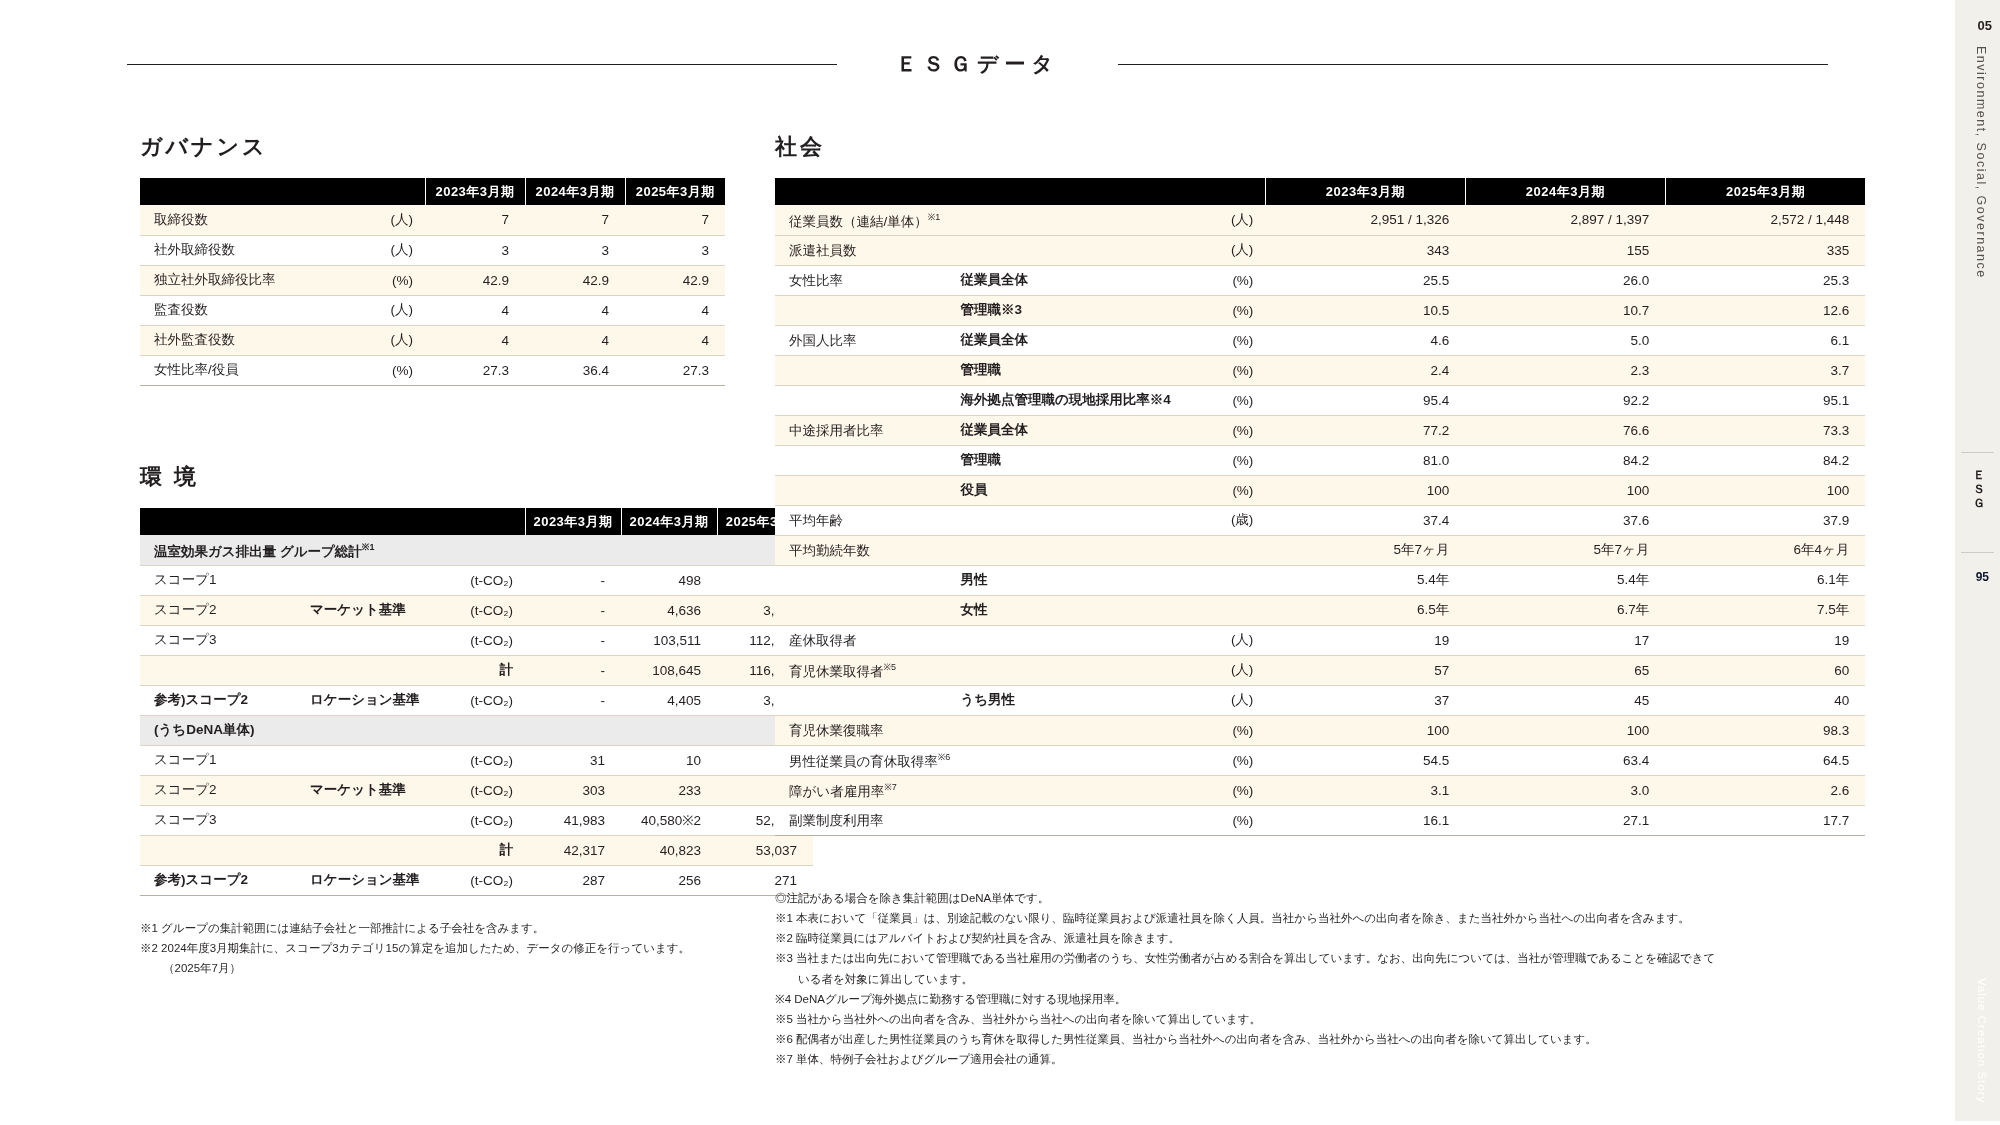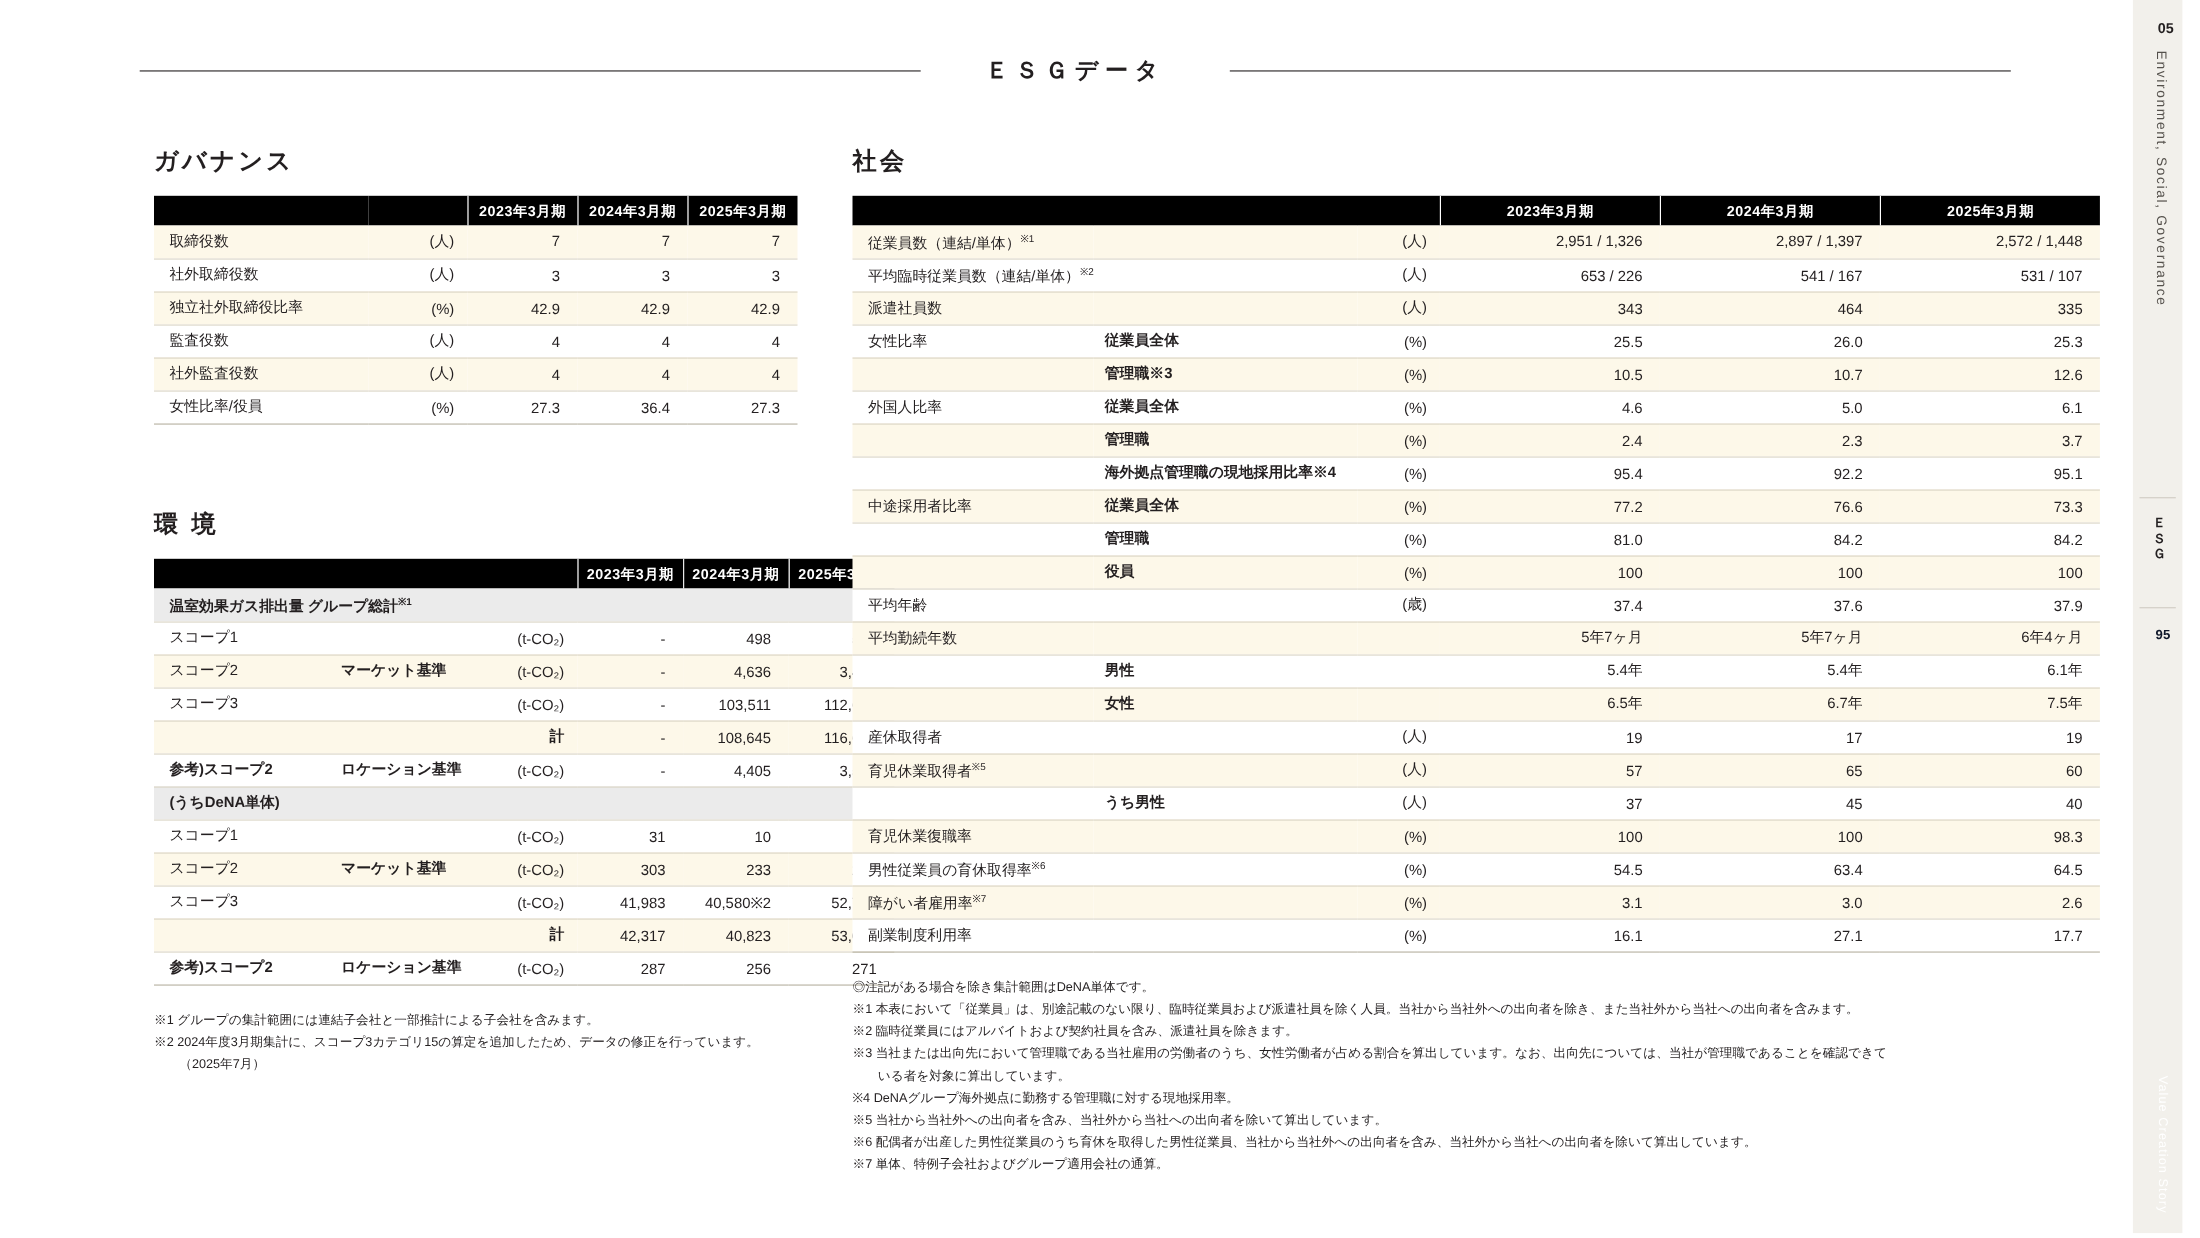--- a/index.html
+++ b/index.html
@@ -67,21 +67,21 @@
 
   .notes {
     position:absolute; font-size:11.5px; line-height:1.75; color:#231f20;
     white-space:nowrap;
   }
   #env-notes { left:140px; top:918px; }
   #soc-notes { left:775px; top:888px; }
 
   
   .rail {
-    position:absolute; right:16px; top:0; width:45px; height:1121px;
+    position:absolute; right:0; top:0; width:45px; height:1121px;
     background:#f2f0eb;
     padding-left:36px;
   }
   .rail-num {
     position:absolute; right:8px; top:18px; font-size:13px; font-weight:bold;
     color:#231f20;
   }
   .rail-vert {
     position:absolute; right:12px; top:46px;
     writing-mode:vertical-rl; font-size:12.5px; letter-spacing:1.5px;
@@ -315,34 +315,26 @@
     <tbody id="soc-body">
 
     <tr class="cream">
           <td class="lbl"><span>従業員数（連結/単体）</span><span class="sup">※1</span></td>
           <td class="lbl2"></td>
           <td class="unit">(人)</td>
           <td class="val">2,951 / 1,326</td>
           <td class="val">2,897 / 1,397</td>
           <td class="val">2,572 / 1,448</td>
         </tr>
-        <tr class="white">
-          <td class="lbl"><span>平均臨時従業員数（連結/単体）</span><span class="sup">※2</span></td>
-          <td class="lbl2"></td>
-          <td class="unit">(人)</td>
-          <td class="val">653 / 226</td>
-          <td class="val">541 / 167</td>
-          <td class="val">531 / 107</td>
-        </tr>
         <tr class="cream">
           <td class="lbl"><span>派遣社員数</span><span class="sup"></span></td>
           <td class="lbl2"></td>
           <td class="unit">(人)</td>
           <td class="val">343</td>
-          <td class="val">464</td>
+          <td class="val">155</td>
           <td class="val">335</td>
         </tr>
         <tr class="white">
           <td class="lbl"><span>女性比率</span><span class="sup"></span></td>
           <td class="lbl2">従業員全体</td>
           <td class="unit">(%)</td>
           <td class="val">25.5</td>
           <td class="val">26.0</td>
           <td class="val">25.3</td>
         </tr>

